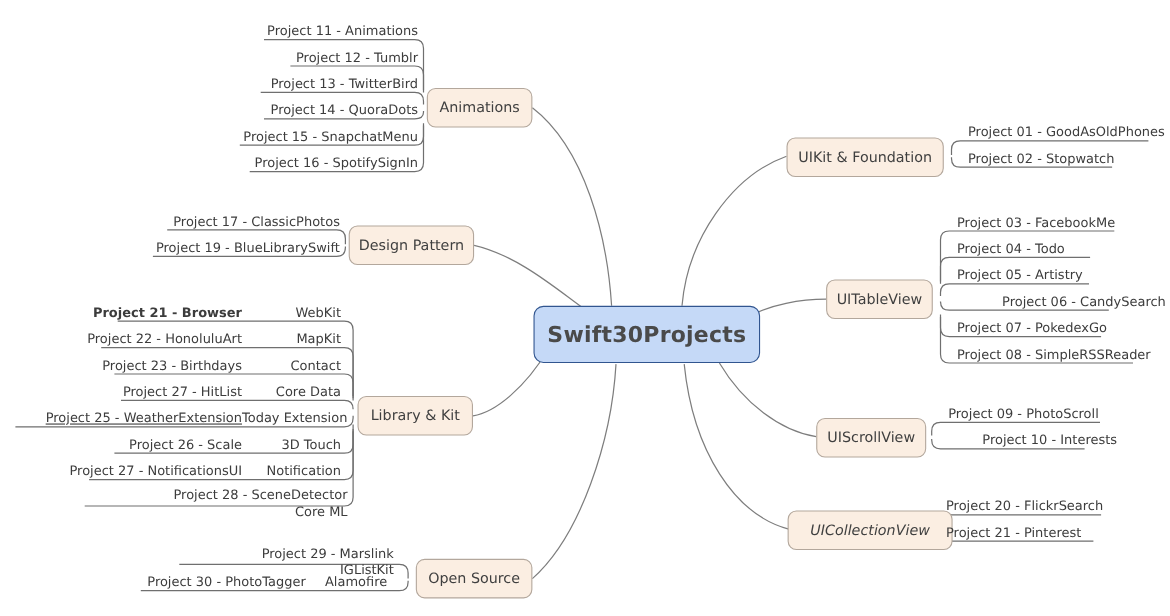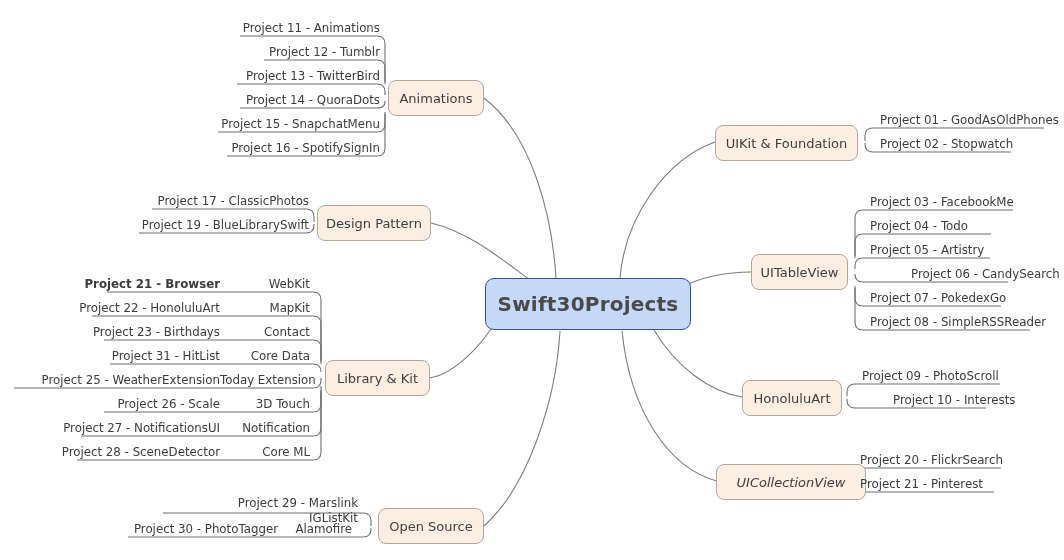--- a/index.html
+++ b/index.html
@@ -173,21 +173,21 @@
 
   <div class="node branch-node" style="left:715px; top:125px; width:143px; height:36px;">
     <span>UIKit &amp; Foundation</span>
   </div>
 
   <div class="node branch-node" style="left:751px; top:254px; width:97px; height:36px;">
     <span>UITableView</span>
   </div>
 
   <div class="node branch-node" style="left:742px; top:380px; width:100px; height:36px;">
-    <span>HonoluluArt</span>
+    <span>UIScrollView</span>
   </div>
 
   <div class="node branch-node" style="left:716px; top:464px; width:150px; height:36px;font-style:italic;">
     <span>UICollectionView</span>
   </div>
 
   <div class="leaf right-al" style="left:180px; top:19px; width:200px;">
     <span class="lbl">Project 11 - Animations</span>
   </div>
   <div class="leaf right-al" style="left:180px; top:43px; width:200px;">
@@ -219,36 +219,36 @@
   </div>
   <div class="leaf" style="left:8px; top:299px; width:308px;">
     <span class="col-a lbl" style="width:212px;">Project 22 - HonoluluArt</span>
     <span class="col-b lbl" style="width:90px;">MapKit</span>
   </div>
   <div class="leaf" style="left:8px; top:323px; width:308px;">
     <span class="col-a lbl" style="width:212px;">Project 23 - Birthdays</span>
     <span class="col-b lbl" style="width:90px;">Contact</span>
   </div>
   <div class="leaf" style="left:8px; top:347px; width:308px;">
-    <span class="col-a lbl" style="width:212px;">Project 31 - HitList</span>
+    <span class="col-a lbl" style="width:212px;">Project 27 - HitList</span>
     <span class="col-b lbl" style="width:90px;">Core Data</span>
   </div>
   <div class="leaf" style="left:8px; top:371px; width:308px;">
-    <span class="col-a lbl" style="width:212px;">Project 25 - WeatherExtension</span>
+    <span class="col-a lbl" style="width:212px;text-decoration:underline;">Project 25 - WeatherExtension</span>
     <span class="col-b lbl" style="width:90px;">Today Extension</span>
   </div>
   <div class="leaf" style="left:8px; top:395px; width:308px;">
     <span class="col-a lbl" style="width:212px;">Project 26 - Scale</span>
     <span class="col-b lbl" style="width:90px;">3D Touch</span>
   </div>
   <div class="leaf" style="left:8px; top:419px; width:308px;">
     <span class="col-a lbl" style="width:212px;">Project 27 - NotificationsUI</span>
     <span class="col-b lbl" style="width:90px;">Notification</span>
   </div>
-  <div class="leaf" style="left:8px; top:443px; width:308px;">
+  <div class="leaf" style="left:8px; top:443px; width:308px;flex-direction:column;">
     <span class="col-a lbl" style="width:212px;">Project 28 - SceneDetector</span>
     <span class="col-b lbl" style="width:90px;">Core ML</span>
   </div>
 
   <div class="leaf" style="left:124px; top:496px; width:234px;flex-direction:column;">
     <span class="col-a lbl" style="width:154px;">Project 29 - Marslink</span>
     <span class="col-b lbl" style="width:74px;">IGListKit</span>
   </div>
   <div class="leaf" style="left:124px; top:520px; width:234px;">
     <span class="col-a lbl" style="width:154px;">Project 30 - PhotoTagger</span>

